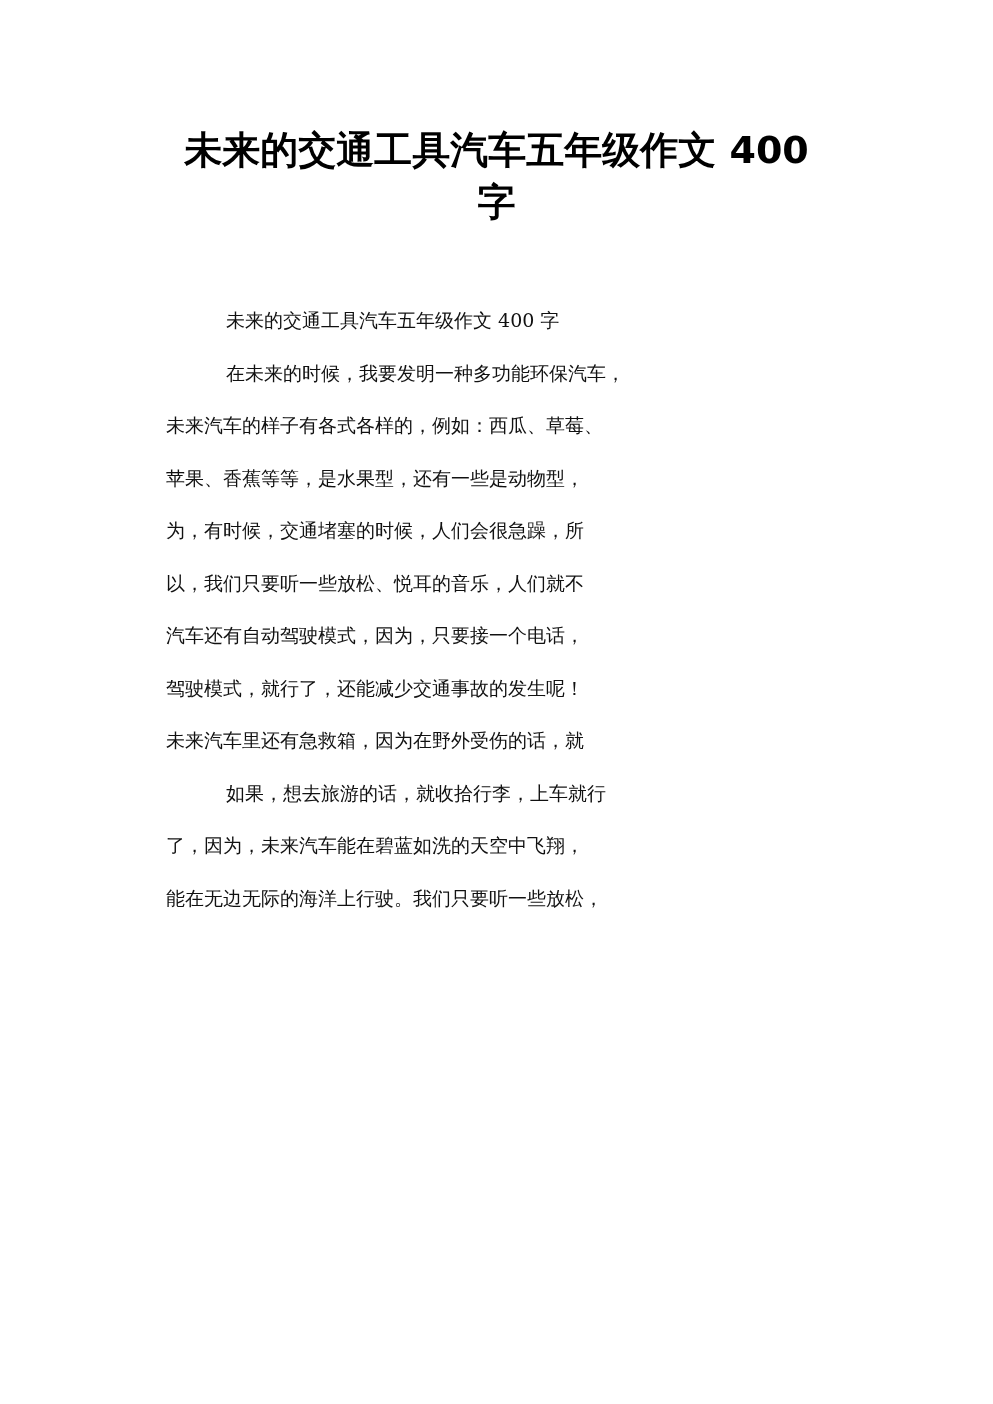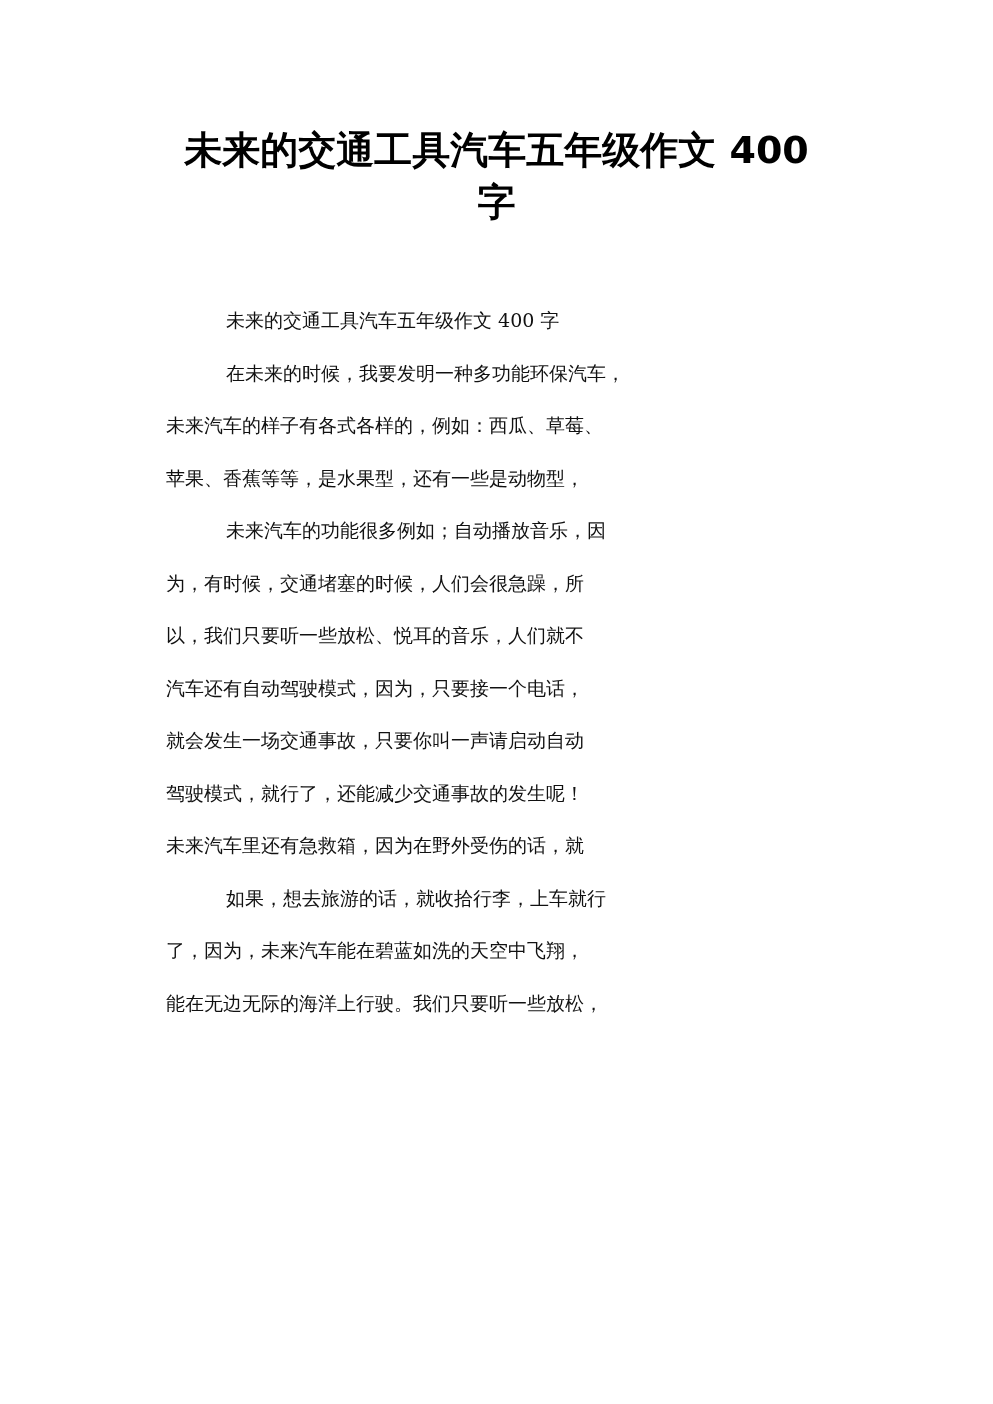--- a/index.html
+++ b/index.html
@@ -63,24 +63,22 @@
   <h1 class="title" style="margin:0;">
     <span class="tline">未来的交通工具汽车五年级作文 400</span>
     <span class="tline">字</span>
   </h1>
 
   <div class="body-text">
     <span class="line indent">未来的交通工具汽车五年级作文 400 字</span>
     <span class="line indent">在未来的时候，我要发明一种多功能环保汽车，</span>
     <span class="line">未来汽车的样子有各式各样的，例如：西瓜、草莓、</span>
     <span class="line">苹果、香蕉等等，是水果型，还有一些是动物型，</span>
-    <span class="line indent">未来汽车的功能很多例如；自动播放音乐，因</span>
     <span class="line">为，有时候，交通堵塞的时候，人们会很急躁，所</span>
     <span class="line">以，我们只要听一些放松、悦耳的音乐，人们就不</span>
     <span class="line">汽车还有自动驾驶模式，因为，只要接一个电话，</span>
-    <span class="line">就会发生一场交通事故，只要你叫一声请启动自动</span>
     <span class="line">驾驶模式，就行了，还能减少交通事故的发生呢！</span>
     <span class="line">未来汽车里还有急救箱，因为在野外受伤的话，就</span>
     <span class="line indent">如果，想去旅游的话，就收拾行李，上车就行</span>
     <span class="line">了，因为，未来汽车能在碧蓝如洗的天空中飞翔，</span>
     <span class="line">能在无边无际的海洋上行驶。我们只要听一些放松，</span>
   </div>
 </div>
 
 </body></html>

